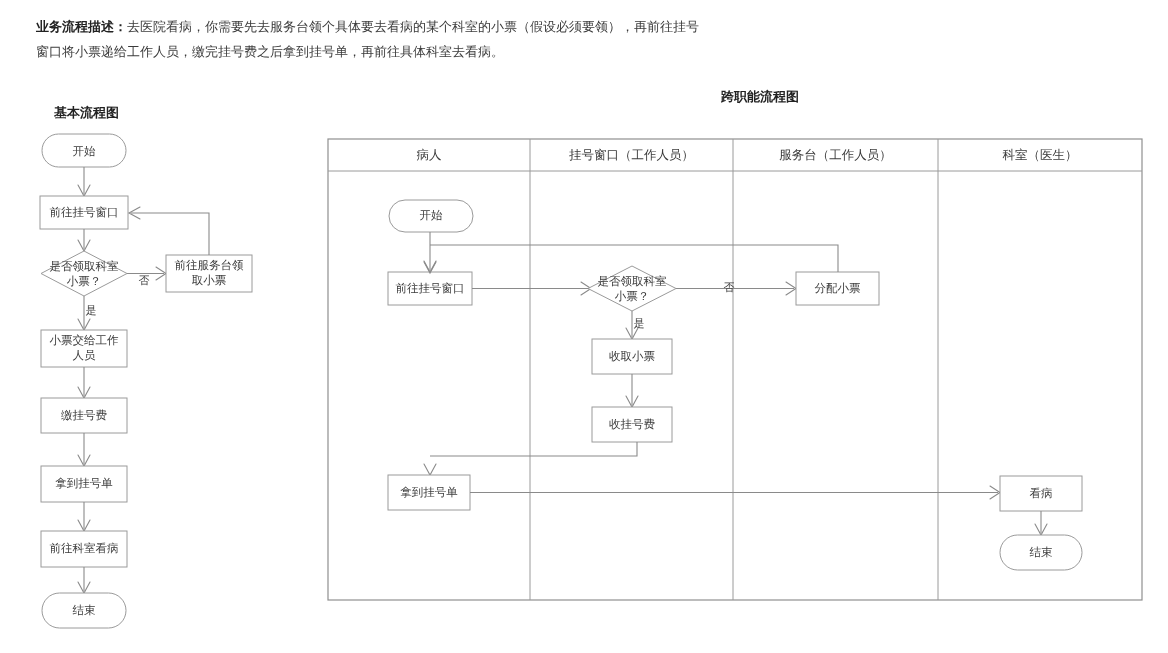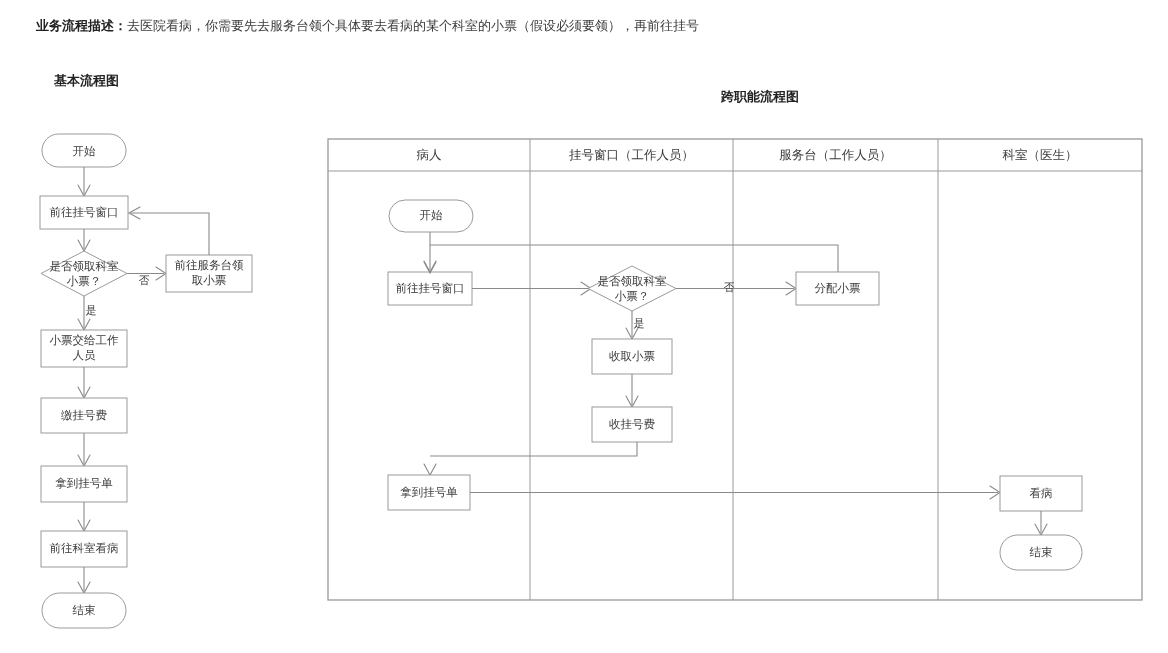--- a/index.html
+++ b/index.html
@@ -16,33 +16,32 @@
     overflow: hidden;
   }
   #desc {
     position: absolute;
     left: 36px;
     top: 14px;
     width: 740px;
     font-size: 13px;
     line-height: 25px;
     color: #3b3b3b;
-    font-family: Liberation Mono, monospace;
   }
   #desc .lead {
     font-weight: bold;
     color: #222;
   }
   .section-title {
     position: absolute;
     font-size: 13px;
     font-weight: bold;
     color: #222;
   }
-  #title-basic { left: 54px; top: 72px; }
+  #title-basic { left: 54px; top: 104px; }
   #title-cross { left: 690px; top: 88px; margin-left: 31px; }
 
   svg.canvas {
     position: absolute;
     left: 0;
     top: 0;
     width: 1168px;
     height: 653px;
   }
   .shape-stroke {
@@ -91,20 +90,21 @@
     fill: #3b3b3b;
     text-anchor: middle;
     dominant-baseline: middle;
   }
 </style>
 </head>
 <body>
 
 <div id="desc">
   <span class="lead">业务流程描述：</span><span>去医院看病，你需要先去服务台领个具体要去看病的某个科室的小票（假设必须要领），再前往挂号</span><br>
+  <span>窗口将小票递给工作人员，缴完挂号费之后拿到挂号单，再前往具体科室去看病。</span>
 </div>
 
 <div class="section-title" id="title-basic">基本流程图</div>
 <div class="section-title" id="title-cross">跨职能流程图</div>
 
 <svg class="canvas" viewBox="0 0 1168 653">
 
   <g>
 
     <rect class="shape-stroke" x="42" y="134" width="84" height="33" rx="16.5" ry="16.5"></rect>

